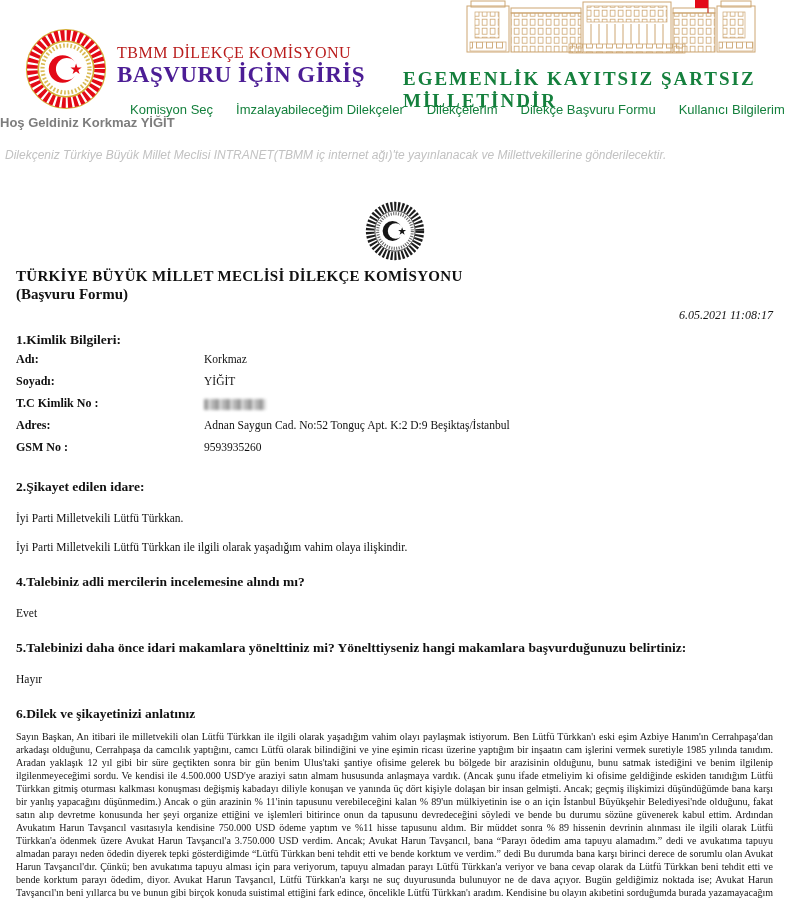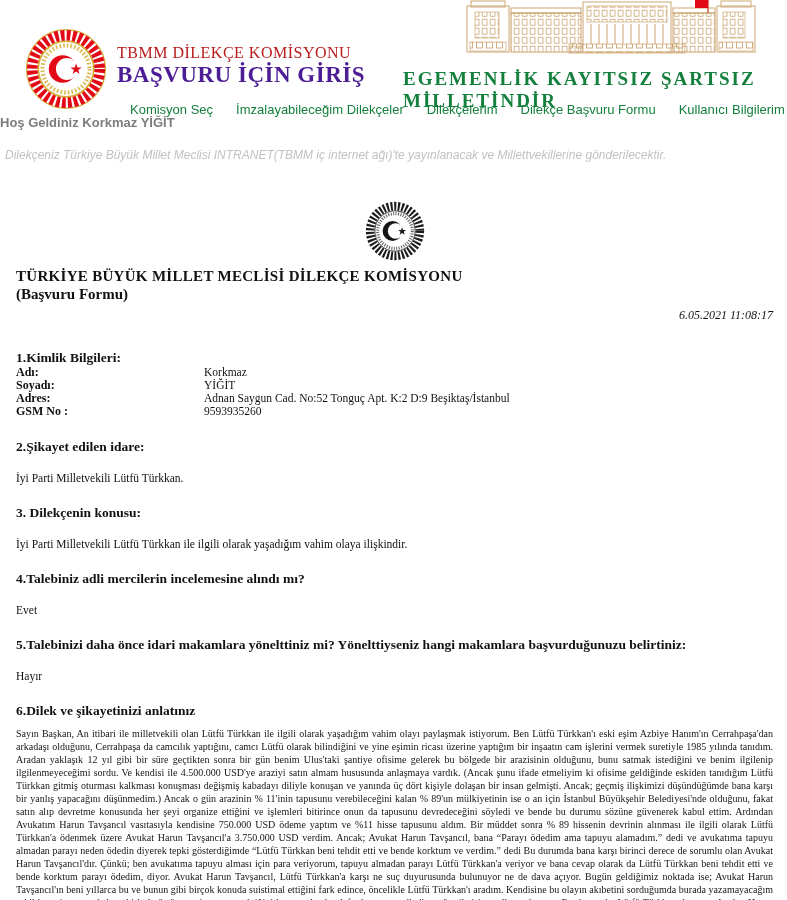--- a/index.html
+++ b/index.html
@@ -24,24 +24,24 @@
   .banner{position:absolute;left:5px;top:148px;width:780px;
           font-family:"Liberation Sans",sans-serif;font-style:italic;font-weight:300;
           font-size:12px;color:#c2c2c2;}
 
   
   .doc{position:absolute;top:200px;left:0;right:0;padding:0 14px 0 16px;}
   .doc-seal{display:block;margin:0 auto;width:62px;height:62px;}
   .doc h1{margin:6px 0 0;text-align:left;font-size:15px;font-weight:bold;letter-spacing:.3px;}
   .doc h2{margin:1px 0 0;text-align:left;font-size:15px;font-weight:bold;}
   .datetime{margin-top:5px;text-align:right;font-style:italic;font-size:12px;padding-right:0px;}
-  .sec-h{margin-top:27px;font-size:13.5px;font-weight:bold;}
+  .sec-h{margin-top:9px;font-size:13.5px;font-weight:bold;}
   .sec-h.sp{margin-top:21px;}
   .sec-b{margin-top:17px;font-size:11.5px;}
-  .frow{line-height:13px;font-size:12px;}
+  .frow{line-height:22px;font-size:12px;}
   .frow .fl{display:inline-block;width:188px;font-weight:bold;vertical-align:top;}
   .frow .fv{font-size:11.5px;}
   .redacted{display:inline-block;width:62px;height:11px;vertical-align:middle;
             background:repeating-linear-gradient(90deg,#9a9a9a 0 4px,#d8d8d8 4px 7px,#b5b5b5 7px 11px);
             filter:blur(1.6px);border-radius:1px;}
   .petition{margin-top:8px;font-size:10px;line-height:13px;text-align:justify;color:#151515;}
 </style>
 </head>
 <body>
 
@@ -151,30 +151,32 @@
     <div class="datetime">6.05.2021 11:08:17</div>
 
     <div class="sec-h">1.Kimlik Bilgileri:</div>
     <div class="frow">
       <span class="fl">Adı:</span><span class="fv">Korkmaz</span>
     </div>
     <div class="frow">
       <span class="fl">Soyadı:</span><span class="fv">YİĞİT</span>
     </div>
     <div class="frow">
+      <span class="fl">T.C Kimlik No :</span><span class="redacted"></span>
+    </div>
+    <div class="frow">
       <span class="fl">Adres:</span><span class="fv">Adnan Saygun Cad. No:52 Tonguç Apt. K:2 D:9 Beşiktaş/İstanbul</span>
     </div>
     <div class="frow">
       <span class="fl">GSM No :</span><span class="fv">9593935260</span>
     </div>
 
     <div class="sec-h sp">2.Şikayet edilen idare:</div>
     <div class="sec-b">İyi Parti Milletvekili Lütfü Türkkan.</div>
 
-    <div class="sec-h sp">3. Dilekçenin konusu:</div>
     <div class="sec-b">İyi Parti Milletvekili Lütfü Türkkan ile ilgili olarak yaşadığım vahim olaya ilişkindir.</div>
 
     <div class="sec-h sp">4.Talebiniz adli mercilerin incelemesine alındı mı?</div>
     <div class="sec-b">Evet</div>
 
     <div class="sec-h sp">5.Talebinizi daha önce idari makamlara yönelttiniz mi? Yönelttiyseniz hangi makamlara başvurduğunuzu belirtiniz:</div>
     <div class="sec-b">Hayır</div>
 
     <div class="sec-h sp">6.Dilek ve şikayetinizi anlatınız</div>
     <div class="petition">Sayın Başkan, An itibari ile milletvekili olan Lütfü Türkkan ile ilgili olarak yaşadığım vahim olayı paylaşmak istiyorum. Ben Lütfü Türkkan'ı eski eşim Azbiye Hanım'ın Cerrahpaşa'dan arkadaşı olduğunu, Cerrahpaşa da camcılık yaptığını, camcı Lütfü olarak bilindiğini ve yine eşimin ricası üzerine yaptığım bir inşaatın cam işlerini vermek suretiyle 1985 yılında tanıdım. Aradan yaklaşık 12 yıl gibi bir süre geçtikten sonra bir gün benim Ulus'taki şantiye ofisime gelerek bu bölgede bir arazisinin olduğunu, bunu satmak istediğini ve benim ilgilenip ilgilenmeyeceğimi sordu. Ve kendisi ile 4.500.000 USD'ye araziyi satın almam hususunda anlaşmaya vardık. (Ancak şunu ifade etmeliyim ki ofisime geldiğinde eskiden tanıdığım Lütfü Türkkan gitmiş oturması kalkması konuşması değişmiş kabadayı diliyle konuşan ve yanında üç dört kişiyle dolaşan bir insan gelmişti. Ancak; geçmiş ilişkimizi düşündüğümde bana karşı bir yanlış yapacağını düşünmedim.) Ancak o gün arazinin % 11'inin tapusunu verebileceğini kalan % 89'un mülkiyetinin ise o an için İstanbul Büyükşehir Belediyesi'nde olduğunu, fakat satın alıp devretme konusunda her şeyi organize ettiğini ve işlemleri bitirince onun da tapusunu devredeceğini söyledi ve bende bu durumu sözüne güvenerek kabul ettim. Ardından Avukatım Harun Tavşancıl vasıtasıyla kendisine 750.000 USD ödeme yaptım ve %11 hisse tapusunu aldım. Bir müddet sonra % 89 hissenin devrinin alınması ile ilgili olarak Lütfü Türkkan'a ödenmek üzere Avukat Harun Tavşancıl'a 3.750.000 USD verdim. Ancak; Avukat Harun Tavşancıl, bana “Parayı ödedim ama tapuyu alamadım.” dedi ve avukatıma tapuyu almadan parayı neden ödedin diyerek tepki gösterdiğimde “Lütfü Türkkan beni tehdit etti ve bende korktum ve verdim.” dedi Bu durumda bana karşı birinci derece de sorumlu olan Avukat Harun Tavşancıl'dır. Çünkü; ben avukatıma tapuyu alması için para veriyorum, tapuyu almadan parayı Lütfü Türkkan'a veriyor ve bana cevap olarak da Lütfü Türkkan beni tehdit etti ve bende korktum parayı ödedim, diyor. Avukat Harun Tavşancıl, Lütfü Türkkan'a karşı ne suç duyurusunda bulunuyor ne de dava açıyor. Bugün geldiğimiz noktada ise; Avukat Harun Tavşancıl'ın beni yıllarca bu ve bunun gibi birçok konuda suistimal ettiğini fark edince, öncelikle Lütfü Türkkan'ı aradım. Kendisine bu olayın akıbetini sorduğumda burada yazamayacağım şekilde amiyane ve kaba tabirlerle üstüne su içmem gerektiğini beyan ederek telefonlarımı engelledi ve tüm iletişim yollarını kapattı. Bu durumda, Lütfü Türkkan da en az Avukat Harun Tavşancıl kadar bana karşı sorumludur. Ben bir vatandaş olarak; milletvekili olan Lütfü Türkkan'a Avukat Harun Tavşancıl tarafından ödenen 3.750.000 USD tutarındaki parayı veya bu mümkün olmadığı takdirde ise parasını ödediğim arazimin tapusunu almam gerekir. An itibari ile ne parasını ödediğim arazimin tapusunu ne de ödediğim paramı alabilmiş değilim. Bu konuda kendisine noterden gönderdiğim ihtarnameye cevap vermemiş ve Sayın Başkanlığınıza yazmak ve yardımınızı talep etme mecburiyeti hasıl olmuştur. Anlattıklarımın ışığı altında, Lütfü Türkkan hakkında gerekli soruşturmayı başlatmanızı arz ederim. Saygılarımla, Korkmaz YİĞİT</div>

